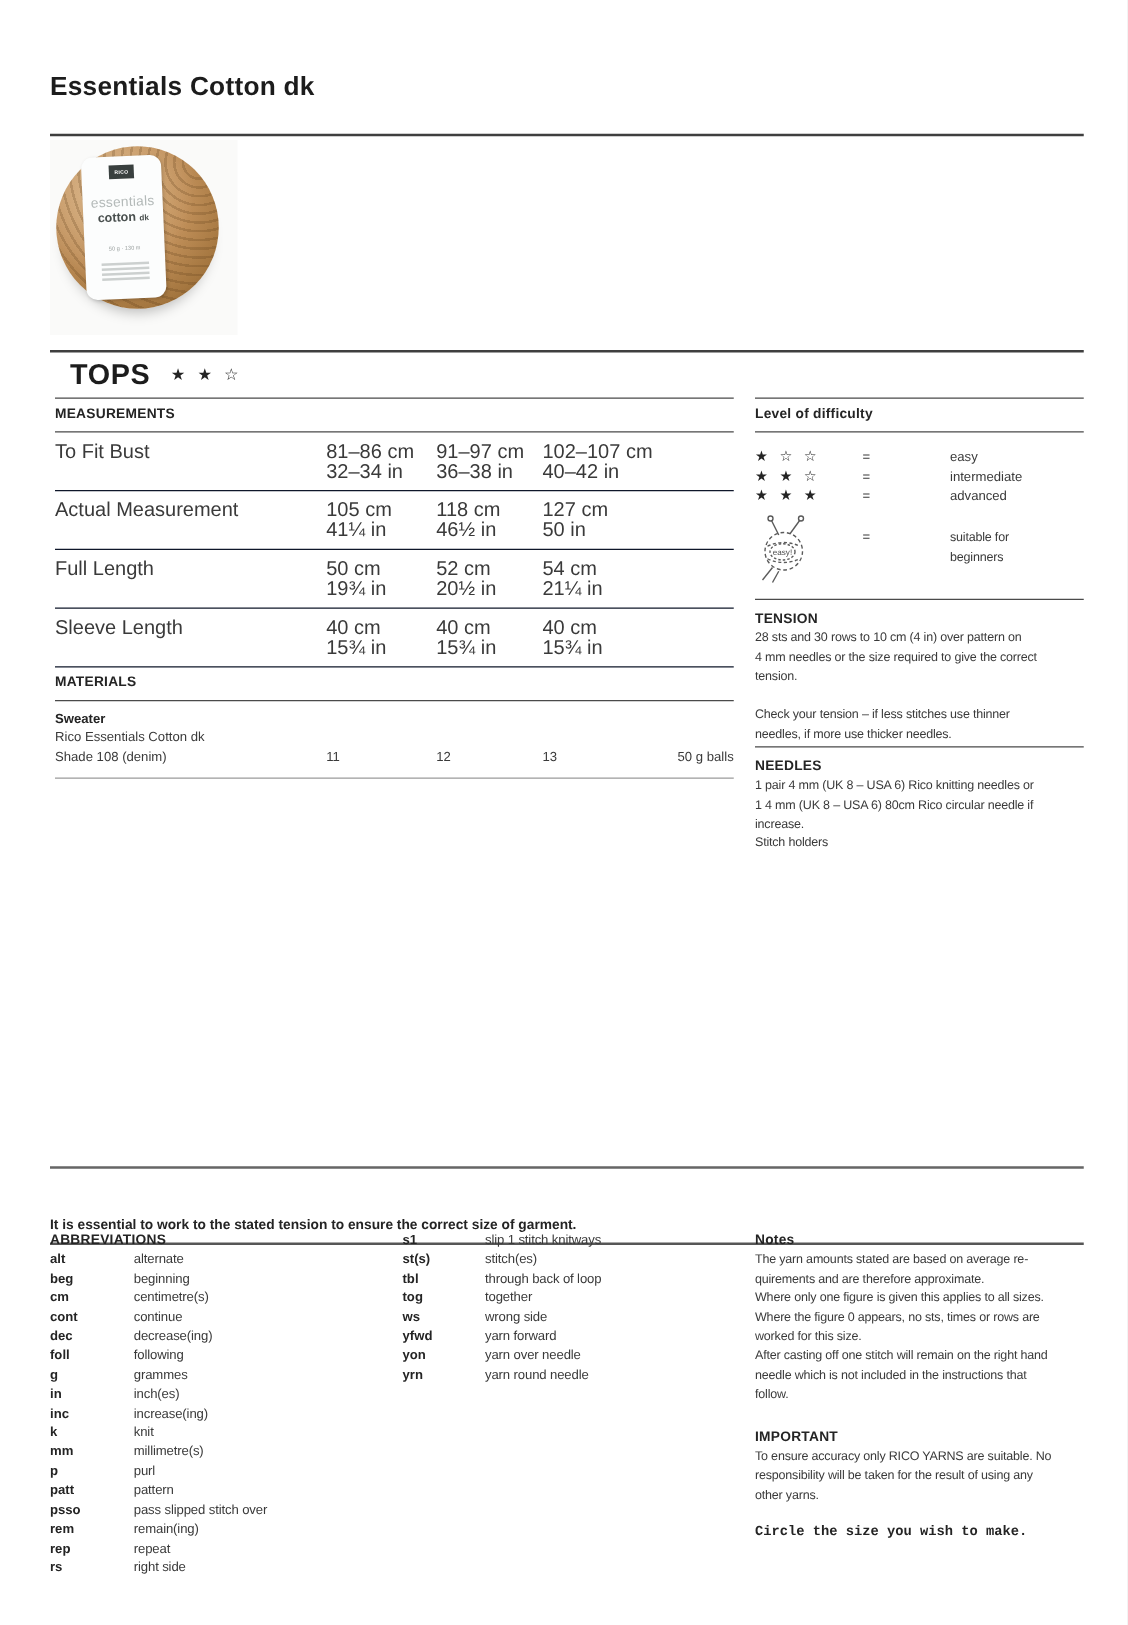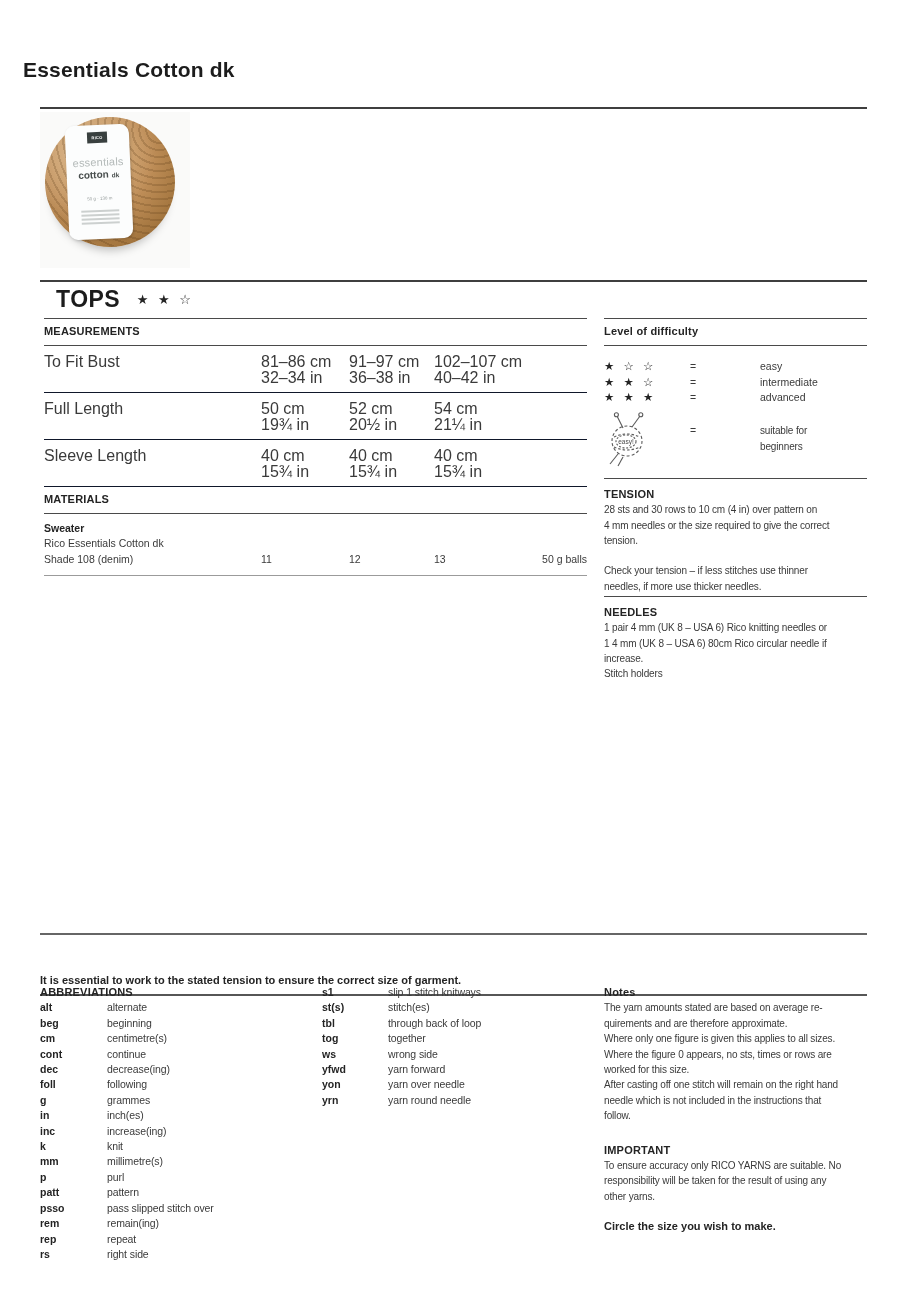--- a/index.html
+++ b/index.html
@@ -5,21 +5,21 @@
   * { margin:0; padding:0; box-sizing:border-box; }
   html,body { background:#e9e9e9; }
   .page {
     position:relative; width:902px; height:1300px; background:#ffffff;
     font-family:"Liberation Sans","DejaVu Sans",sans-serif; color:#3a3a3a;
     margin:0 auto; overflow:hidden;
   }
   .bold { font-weight:bold; color:#242424; }
 
   
-  .doc-title { position:absolute; left:23px; top:58px; font-size:21px; font-weight:bold; color:#1c1c1c; letter-spacing:.2px; }
+  .doc-title { position:absolute; left:40px; top:58px; font-size:21px; font-weight:bold; color:#1c1c1c; letter-spacing:.2px; }
   .rule-full { position:absolute; left:40px; width:827px; height:2px; background:#3f3f3f; }
   .rule-title { top:107px; }
   .rule-tops  { top:280px; }
 
   
   .yarn-photo { position:absolute; left:40px; top:112px; width:150px; height:156px; background:#fafaf9; }
   .ball {
     position:absolute; left:5px; top:5px; width:130px; height:130px; border-radius:50%;
     background: radial-gradient(circle at 38% 32%, #d8ab70 0%, #c1905a 45%, #a4763f 75%, #7e5527 98%);
     box-shadow: 0 10px 10px -7px rgba(0,0,0,.25);
@@ -88,21 +88,21 @@
   .bottom-cols { position:absolute; left:40px; top:981px; width:827px; display:flex; }
   .abbr-col1 { width:282px; } .abbr-col2 { width:282px; } .notes-col { width:263px; }
   .bottom-cols .text-head { padding:4px 0 0 0; line-height:15.4px; }
   .abbr-row { display:flex; line-height:15.4px; }
   .abbr-term { font-weight:bold; color:#242424; font-size:10.5px; }
   .abbr-col1 .abbr-term { width:67px; } .abbr-col2 .abbr-term { width:66px; }
   .abbr-def { font-size:10.5px; letter-spacing:-.1px; white-space:nowrap; }
   .abbr-col1 .abbr-row:first-child { margin-top:0; }
   .abbr-col2 .abbr-row:first-child { padding-top:4px; }
   .gap-top { margin-top:15px; }
-  .footer-bold { margin-top:16px; font-size:11px; font-weight:bold; color:#242424; }
+  .footer-bold { margin-top:16px; font-size:11px; font-weight:bold; color:#242424;font-family:Liberation Mono, monospace; }
 </style>
 </head>
 <body>
 
 <div class="page">
 
   <h1 class="doc-title">Essentials Cotton dk</h1>
   <div class="rule-full rule-title"></div>
 
   <div class="yarn-photo">
@@ -138,20 +138,35 @@
             <div>81–86 cm</div>
             <div>32–34 in</div>
           </span>
           <span class="m-v2">
             <div>91–97 cm</div>
             <div>36–38 in</div>
           </span>
           <span class="m-v3">
             <div>102–107 cm</div>
             <div>40–42 in</div>
+          </span>
+        </div>
+        <div class="m-row">
+          <span class="m-label">Actual Measurement</span>
+          <span class="m-v1">
+            <div>105 cm</div>
+            <div>41¼ in</div>
+          </span>
+          <span class="m-v2">
+            <div>118 cm</div>
+            <div>46½ in</div>
+          </span>
+          <span class="m-v3">
+            <div>127 cm</div>
+            <div>50 in</div>
           </span>
         </div>
         <div class="m-row">
           <span class="m-label">Full Length</span>
           <span class="m-v1">
             <div>50 cm</div>
             <div>19¾ in</div>
           </span>
           <span class="m-v2">
             <div>52 cm</div>

